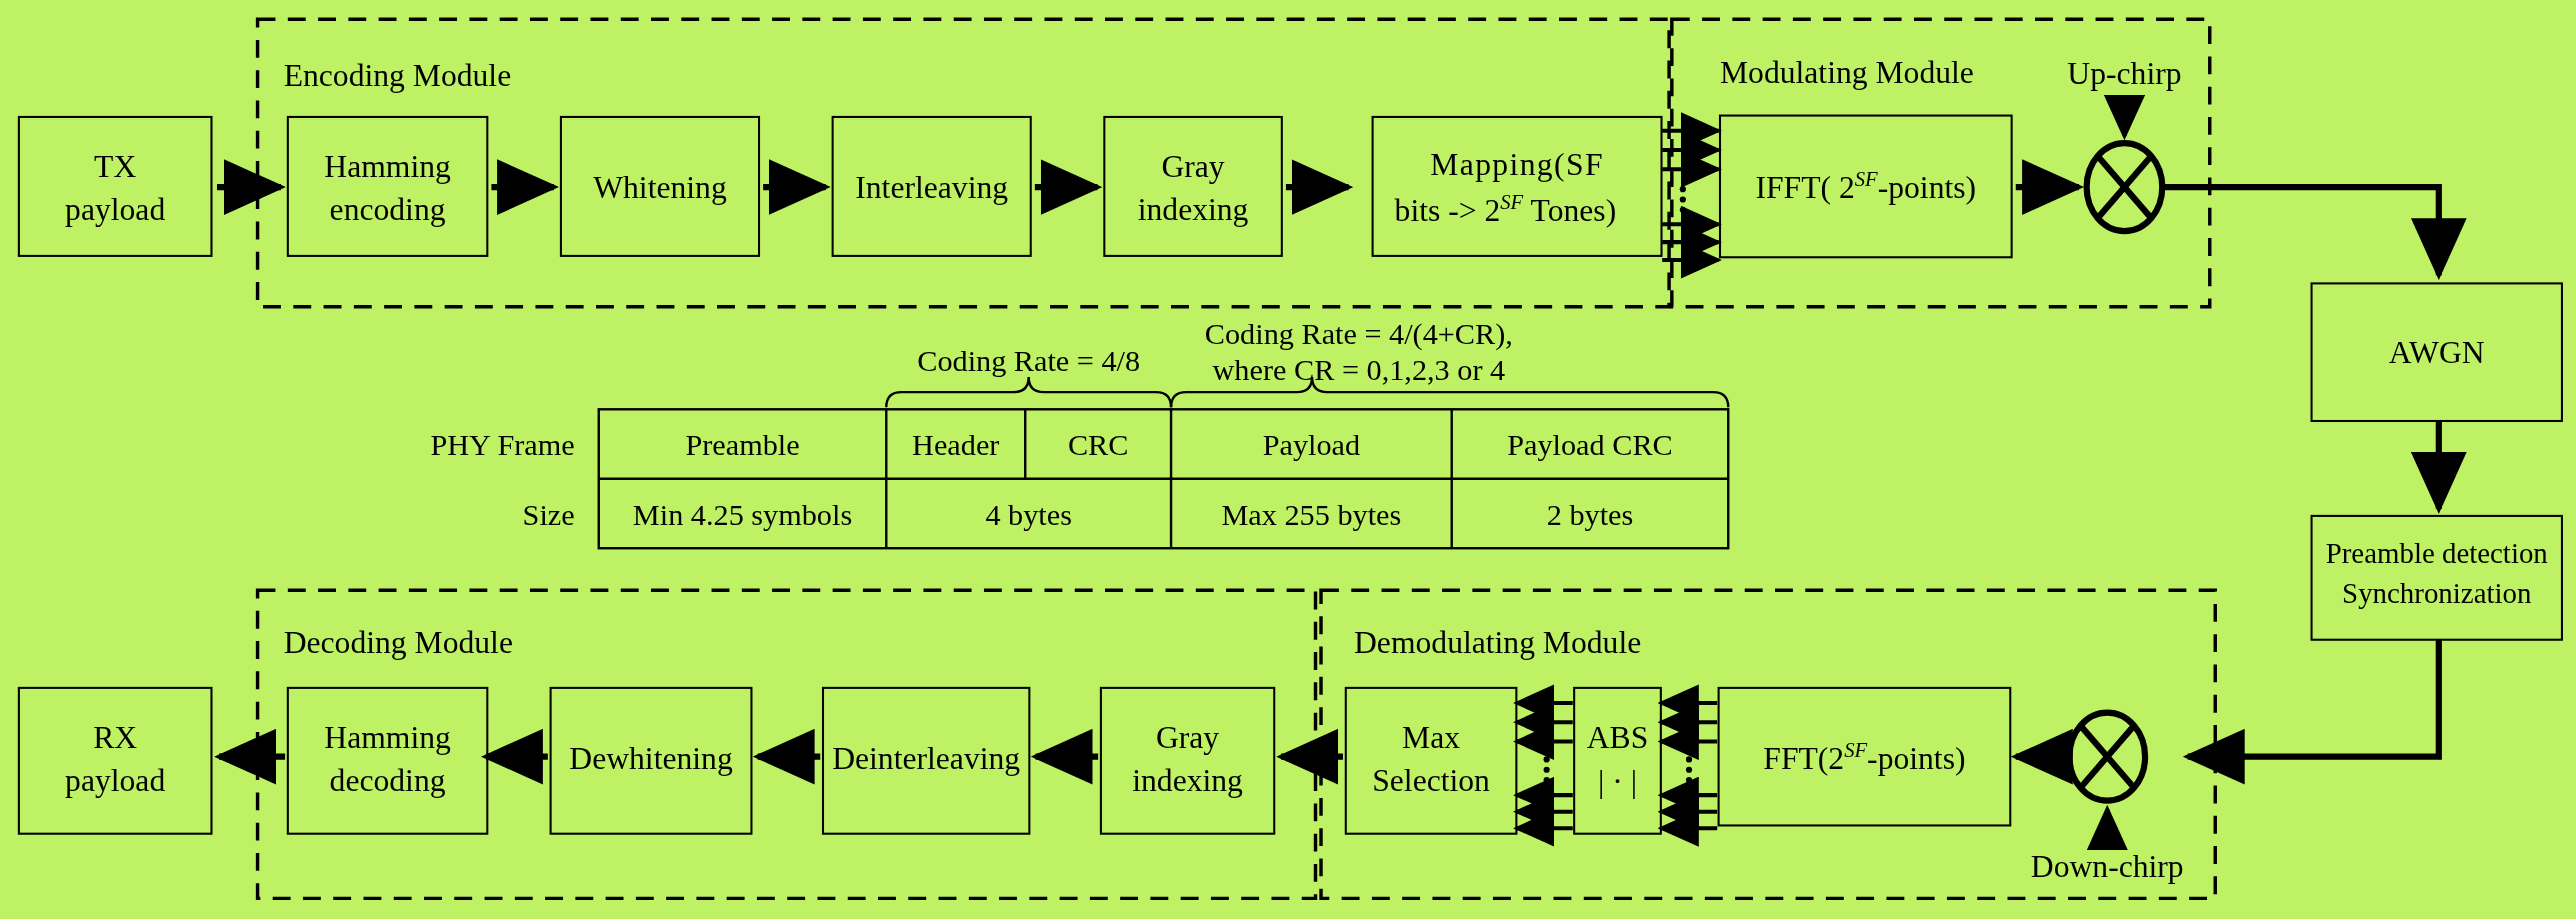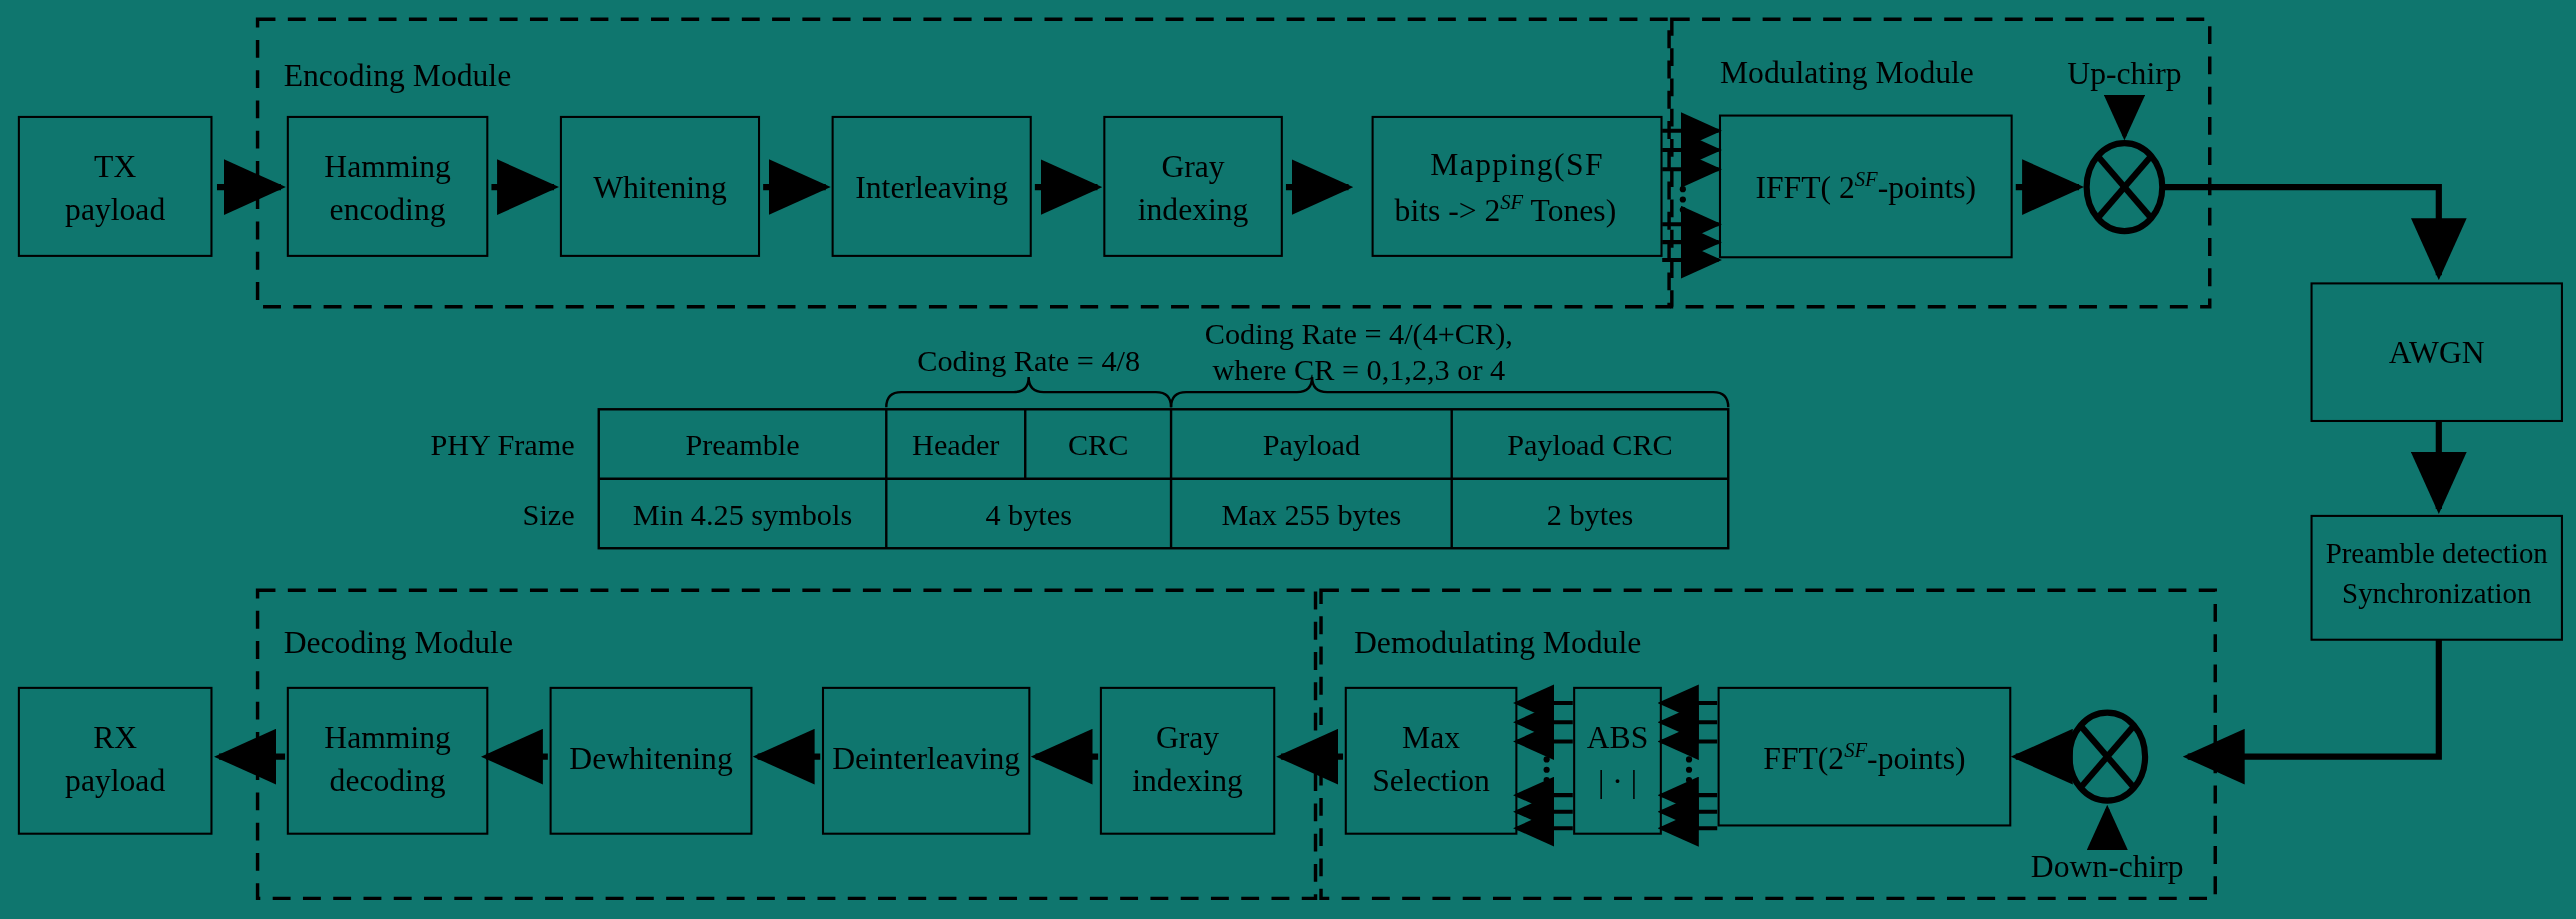--- a/index.html
+++ b/index.html
@@ -1,17 +1,17 @@
 <!DOCTYPE html>
 <html style="font-size:11px"><head>
 <meta charset="utf-8">
 <style>
   html,body{margin:0;padding:0;background:#ffffff;}
   body{width:2576px;height:919px;font-family:"Liberation Serif","DejaVu Serif",serif;}
-  #stage{position:relative;width:2576px;height:919px;overflow:hidden;background:#0f766e;}
+  #stage{position:relative;width:2576px;height:919px;overflow:hidden;background:#bef264;}
   svg{position:absolute;left:0;top:0;width:2576px;height:919px;}
   text{font-family:"Liberation Serif","DejaVu Serif",serif;fill:#000;}
   .lbl{font-size:44px;}
   .boxtxt{font-size:46px;}
   .modlbl{font-size:46px;}
   .small{font-size:42px;}
   .sup{font-size:30px;font-style:italic;}
   .solid{fill:none;stroke:#000;stroke-width:3;}
   .dash{fill:none;stroke:#000;stroke-width:5;stroke-dasharray:26 18;}
   .ln{stroke:#000;stroke-width:9;fill:none;}

